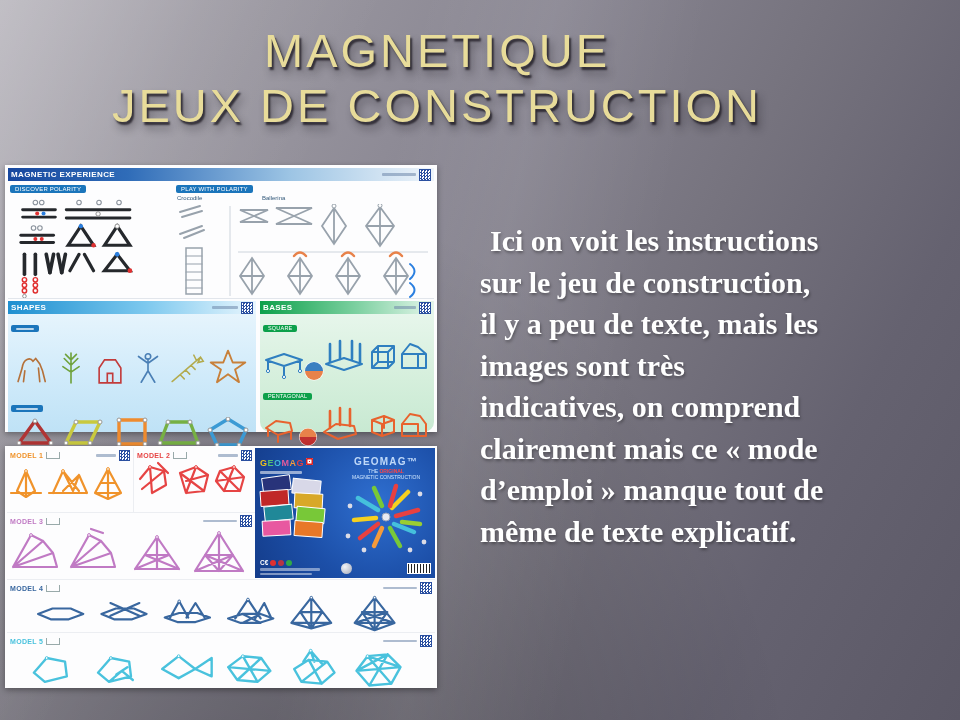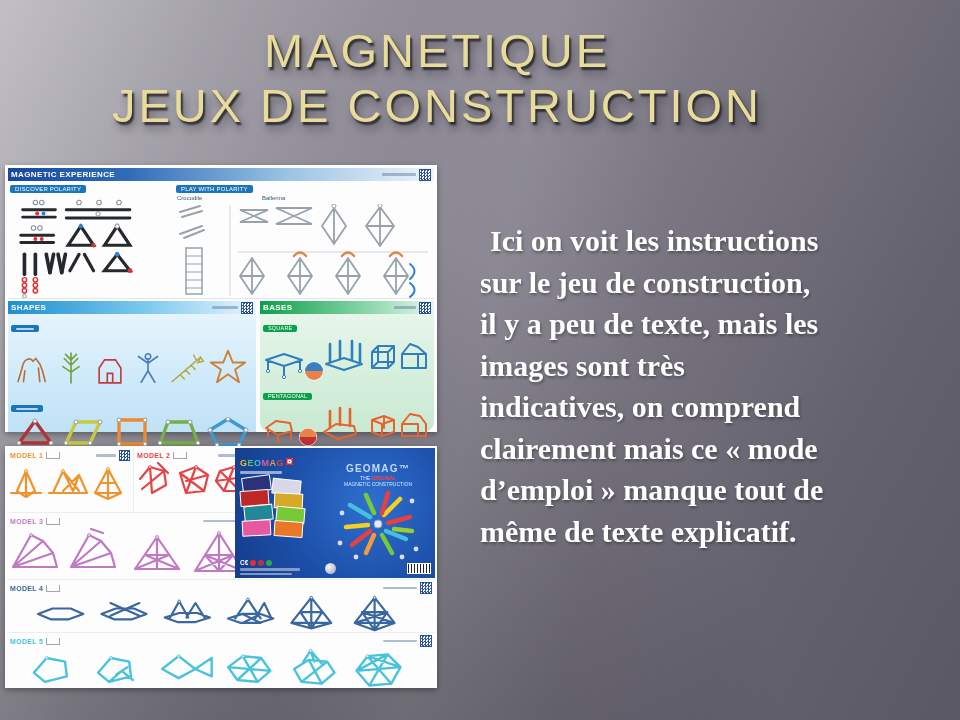--- a/index.html
+++ b/index.html
@@ -56,33 +56,33 @@
   .m3{width:248px;height:66px;border-top:1px solid #eceef2;}
   .m4,.m5{width:428px;border-top:1px solid #eceef2;}
   .m4{height:52px;}
   .m5{height:58px;}
   .m-head{display:flex;align-items:center;gap:3px;padding:2px 3px 0 3px;}
   .m-name{font-size:7px;font-weight:bold;letter-spacing:.3px;}
   .ruler{width:12px;height:6px;border-left:1px solid #9aa;border-bottom:1px solid #9aa;border-right:1px solid #9aa;}
   .spacer{flex:1;}
   .c1{color:#f0932b}.c2{color:#e64444}.c3{color:#c07ac4}.c4{color:#39679f}.c5{color:#49c2dd}
   
-  .cover{position:absolute;right:2px;top:2px;width:200px;height:130px;display:flex;
+  .cover{position:absolute;right:2px;top:2px;width:180px;height:130px;display:flex;
     background:radial-gradient(circle at 68% 42%,#2f6fd0 0%,#1c4fa8 55%,#143c8a 100%);}
   .cov-left{width:86px;padding:4px 3px 3px 5px;display:flex;flex-direction:column;box-sizing:border-box;}
   .logo-left{font-size:9px;font-weight:bold;letter-spacing:.5px;
     background:linear-gradient(90deg,#f5c518 0 17%,#58c470 17% 33%,#45c0dc 33% 50%,#e85a9a 50% 67%,#f59a3a 67% 83%,#e84040 83% 100%);
     -webkit-background-clip:text;background-clip:text;color:transparent;display:inline-block;}
   .logo-sq{display:inline-block;width:7px;height:7px;background:#e02020;border-radius:1px;vertical-align:1px;margin-left:2px;
     box-shadow:inset 0 0 0 1.5px #e02020,inset 0 0 0 3px #fff;}
   .boxes{position:relative;flex:1;margin-top:2px;}
   .bx{position:absolute;width:27px;height:14px;border:1px solid #fff;border-radius:1px;}
   .ce-row{display:flex;align-items:center;gap:2px;color:#fff;font-size:6.5px;font-weight:bold;}
   .dot{width:6px;height:6px;border-radius:50%;}
-  .cov-right{flex:1;padding:15px 3px;text-align:center;position:relative;box-sizing:border-box;}
+  .cov-right{flex:1;padding:8px 3px;text-align:center;position:relative;box-sizing:border-box;}
   .logo-right{font-size:10px;font-weight:bold;letter-spacing:1.2px;color:rgba(207,230,255,.9);}
   .tagline{font-size:5px;line-height:6px;color:#cfe6ff;margin-top:1px;}
   .tagline b{color:#ff4545;}
   .barcode{position:absolute;right:4px;bottom:4px;width:22px;height:9px;background:
     repeating-linear-gradient(90deg,#222 0 1px,#fff 1px 3px);border:1px solid #fff;}
   .globe{position:absolute;left:4px;bottom:4px;width:11px;height:11px;border-radius:50%;
     background:radial-gradient(circle at 35% 35%,#f2f4f8,#b9bfcc 70%,#8f96a6);}
   svg{display:block;}
 </style>
 </head>

